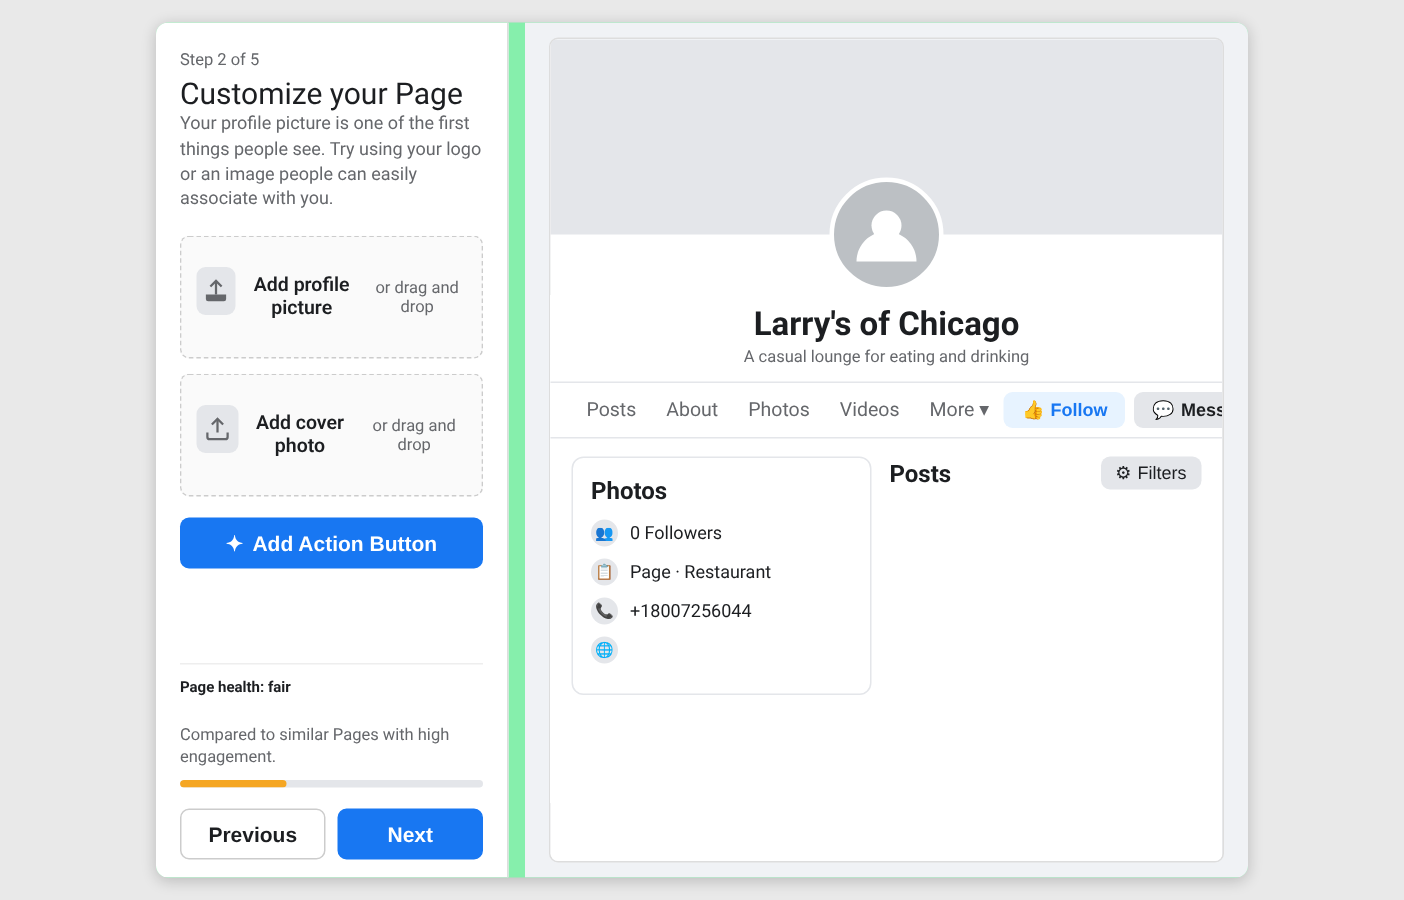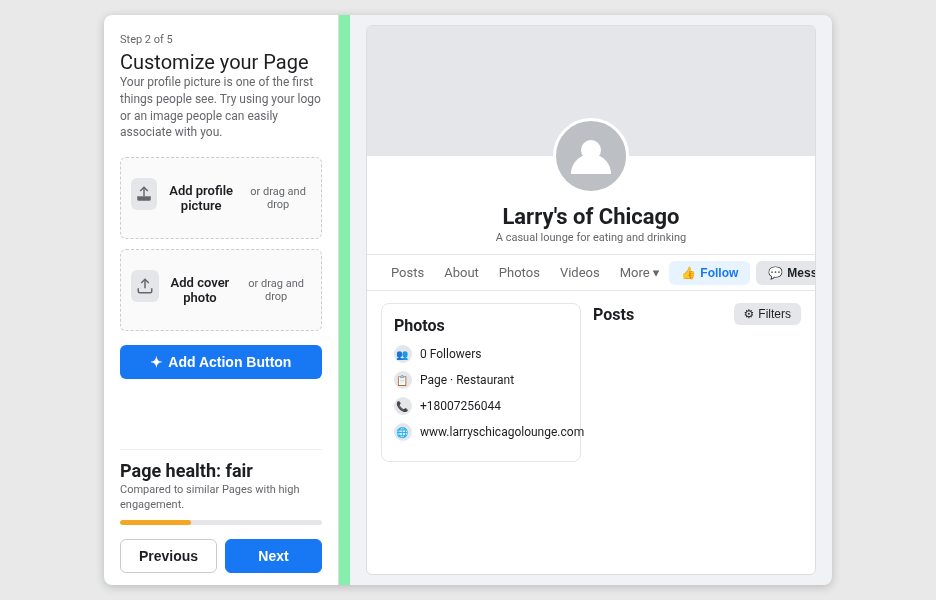--- a/index.html
+++ b/index.html
@@ -103,28 +103,28 @@
       width: 100%;
     }
     .spacer { flex: 1; }
     .page-health {
       background: #fff;
       padding: 10px 0 0 0;
       border-top: 1px solid #eee;
       margin-top: 12px;
     }
     .health-title {
-      font-size: 18px;
+      font-size: 10px;
       font-weight: 700;
       color: #1c1e21;
     }
     .health-sub {
       font-size: 11px;
       color: #65676b;
-      margin-top: 2px;
+      margin-top: 19px;
       line-height: 1.3;
     }
     .health-bar-bg {
       height: 5px;
       background: #e4e6ea;
       border-radius: 3px;
       margin-top: 8px;
       overflow: hidden;
     }
     .health-bar-fill {
@@ -453,21 +453,20 @@
             <div class="intro-item">
               <div class="intro-item-icon">📋</div>
               <span>Page · Restaurant</span>
             </div>
             <div class="intro-item">
               <div class="intro-item-icon">📞</div>
               <span>+18007256044</span>
             </div>
             <div class="intro-item">
               <div class="intro-item-icon">🌐</div>
-              <span>www.larryschicagolounge.com</span>
             </div>
           </div>
         </div>
 
         <div class="posts-column">
           <div class="posts-header">
             <div class="posts-title">Posts</div>
             <button class="filters-btn">
               <span>⚙</span>
               <span>Filters</span>

